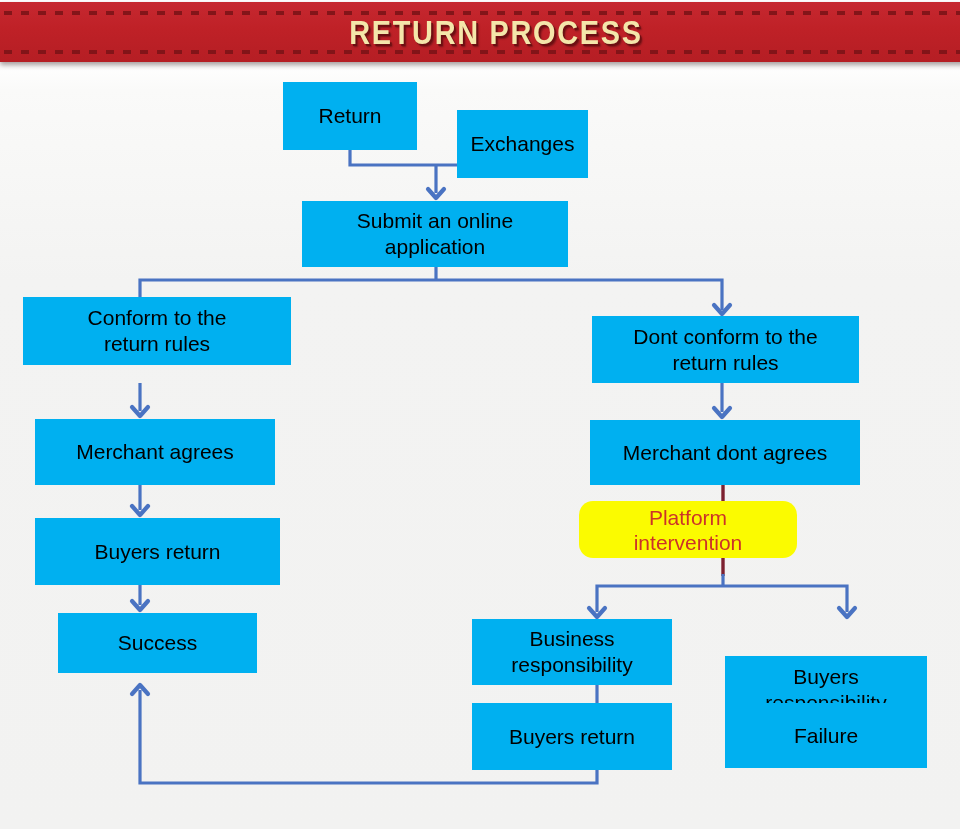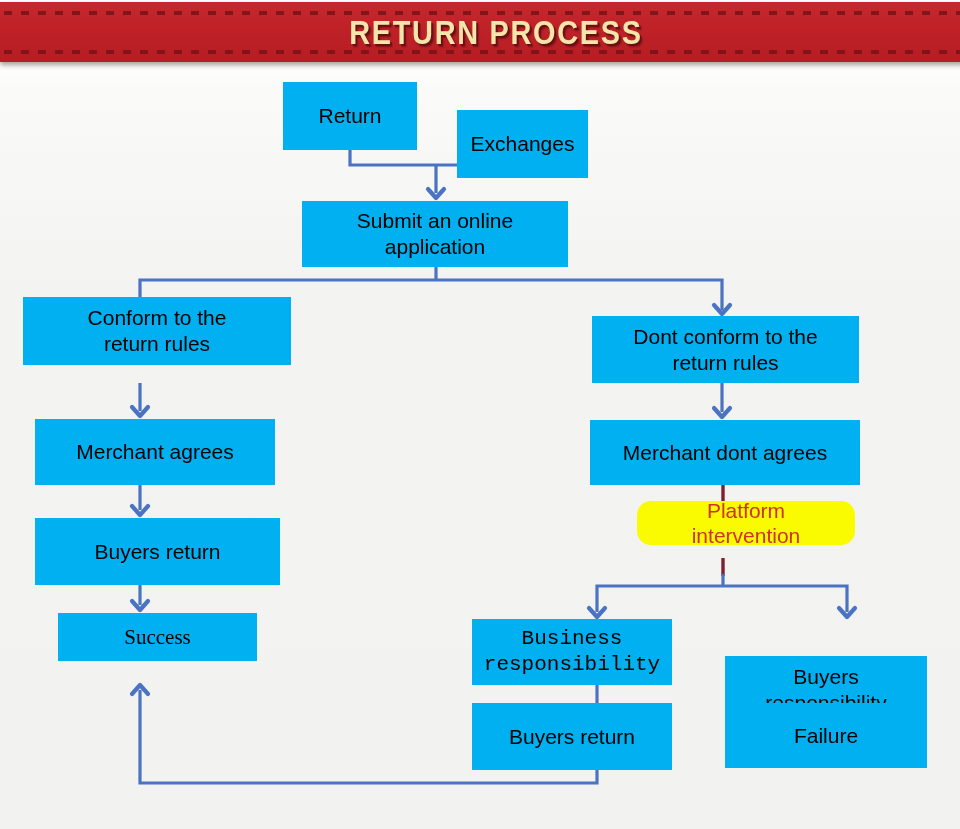--- a/index.html
+++ b/index.html
@@ -102,23 +102,23 @@
   }
 
   .n-return               { left: 283px; top: 82px;  width: 134px; height: 68px; }
   .n-exchanges            { left: 457px; top: 82px;  width: 131px; height: 68px; margin-top: 28px; }
   .n-submit               { left: 302px; top: 201px; width: 266px; height: 66px; align-items: center; }
   .n-conform              { left: 23px;  top: 297px; width: 268px; height: 68px; }
   .n-dont-conform         { left: 592px; top: 316px; width: 267px; height: 67px; }
   .n-merchant-agrees      { left: 23px;  top: 419px; width: 240px; height: 66px; margin-left: 12px; }
   .n-merchant-dont-agrees { left: 590px; top: 420px; width: 270px; height: 65px; }
   .n-buyers-return-left   { left: 35px;  top: 518px; width: 245px; height: 67px; }
-  .n-success              { left: 58px;  top: 613px; width: 199px; height: 48px; font-family: Liberation Serif, serif; }
-  .n-platform             { left: 637px; top: 501px; width: 218px; height: 44px; text-align: center; }
-  .n-business-resp        { left: 472px; top: 619px; width: 200px; height: 66px; font-family: Liberation Mono, monospace; }
+  .n-success              { left: 58px;  top: 613px; width: 199px; height: 60px; }
+  .n-platform             { left: 579px; top: 501px; width: 218px; height: 57px; text-align: center; }
+  .n-business-resp        { left: 472px; top: 619px; width: 200px; height: 66px; }
   .n-buyers-resp          { left: 725px; top: 619px; width: 202px; height: 67px; margin-top: 37px; }
   .n-buyers-return-bottom { left: 472px; top: 703px; width: 200px; height: 67px; }
   .n-failure              { left: 725px; top: 703px; width: 202px; height: 65px; }
 </style>
 </head>
 <body>
 
 <div class="page">
 
   <div class="banner">

